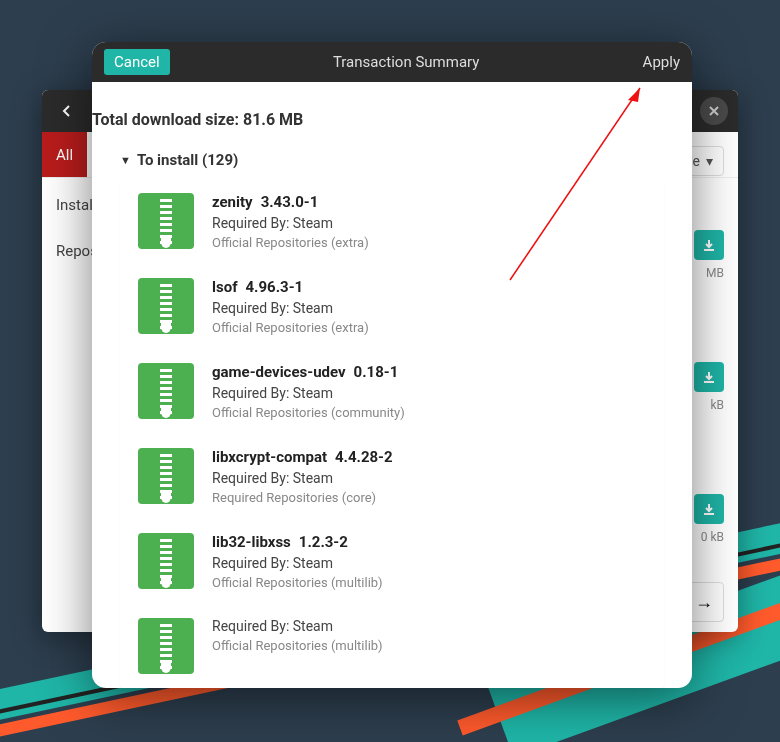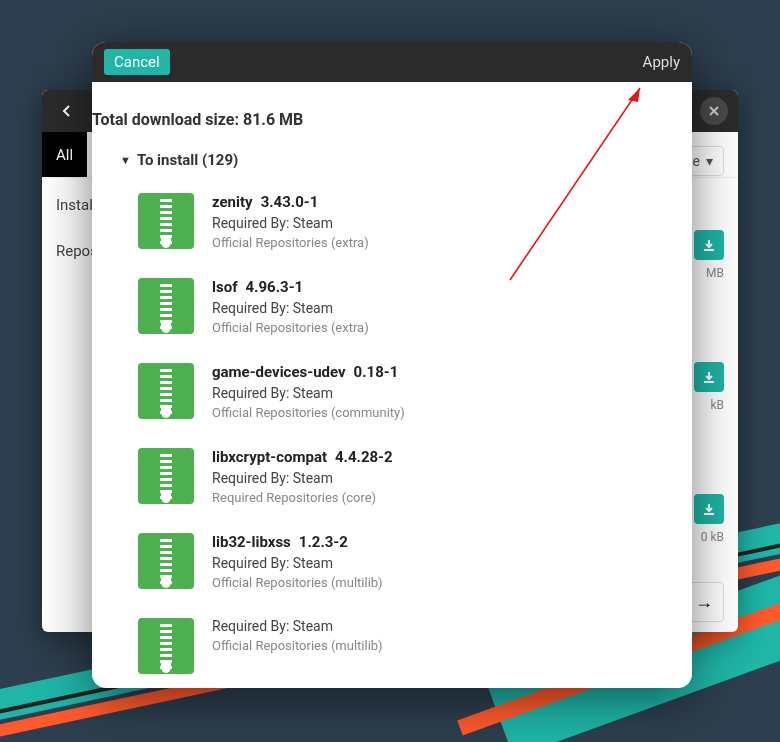--- a/index.html
+++ b/index.html
@@ -26,21 +26,21 @@
   flex-direction: column;
 }
 .titlebar {
   height: 42px; background: #2b2b2b; border-radius: 6px 6px 0 0;
   display: flex; align-items: center; padding: 0 10px; gap: 10px;
 }
 .titlebar .back { width: 30px; height: 28px; display:flex; align-items:center; justify-content:center; color:#fff; }
 .titlebar .search { flex:1; }
 .titlebar .close-btn { width:28px; height:28px; border-radius:50%; background:#4a4a4a; display:flex; align-items:center; justify-content:center; color:#aaa; font-size:12px; }
 .tabs-row { height: 46px; display:flex; align-items:center; border-bottom:1px solid #eee; }
-.tab-all { background:#000000; color:#fff; height:100%; display:flex; align-items:center; padding:0 14px; font-size:15px; }
+.tab-all { background:#b91c1c; color:#fff; height:100%; display:flex; align-items:center; padding:0 14px; font-size:15px; }
 .side-labels { display:flex; flex-direction:column; padding:18px 14px; gap:28px; color:#444; font-size:15px; }
 .right-panel { position:absolute; right:14px; top:140px; display:flex; flex-direction:column; gap:16px; }
 .pkg-card-btn { width:30px; height:30px; background:#1fb5a7; border-radius:4px; display:flex; align-items:center; justify-content:center; color:#fff; }
 .pkg-size { font-size:12px; color:#888; margin-top:6px; text-align:right; }
 .source-drop { position:absolute; right:14px; top:56px; background:#fff; border:1px solid #ddd; border-radius:4px; padding:6px 10px; font-size:14px; color:#555; display:flex; align-items:center; gap:6px; }
 .bottom-nav { position:absolute; bottom:10px; right:14px; width:40px; height:40px; background:#fff; border:1px solid #ddd; border-radius:4px; display:flex; align-items:center; justify-content:center; font-size:18px; }
 
 
 .modal {
   position: absolute;
@@ -144,20 +144,21 @@
     </div>
   </div>
   <div class="bottom-nav">
     <span>→</span>
   </div>
 </div>
 
 <div class="modal">
   <div class="modal-header">
     <div class="cancel-btn">Cancel</div>
+    <div class="modal-title">Transaction Summary</div>
     <div class="apply-btn">Apply</div>
   </div>
   <div class="modal-body">
     <div class="download-size">Total download size: 81.6 MB</div>
     <div class="section-header">
       <span class="tri">▼</span>
       <span>To install (129)</span>
     </div>
     <div class="package-list" id="pkg-list">
         <div class="pkg-item">

